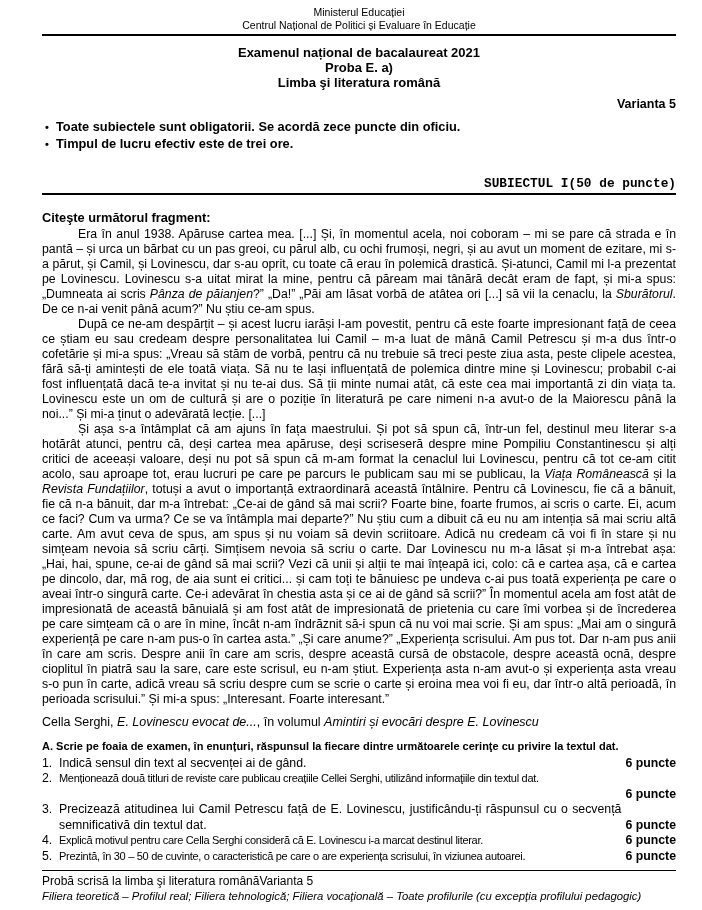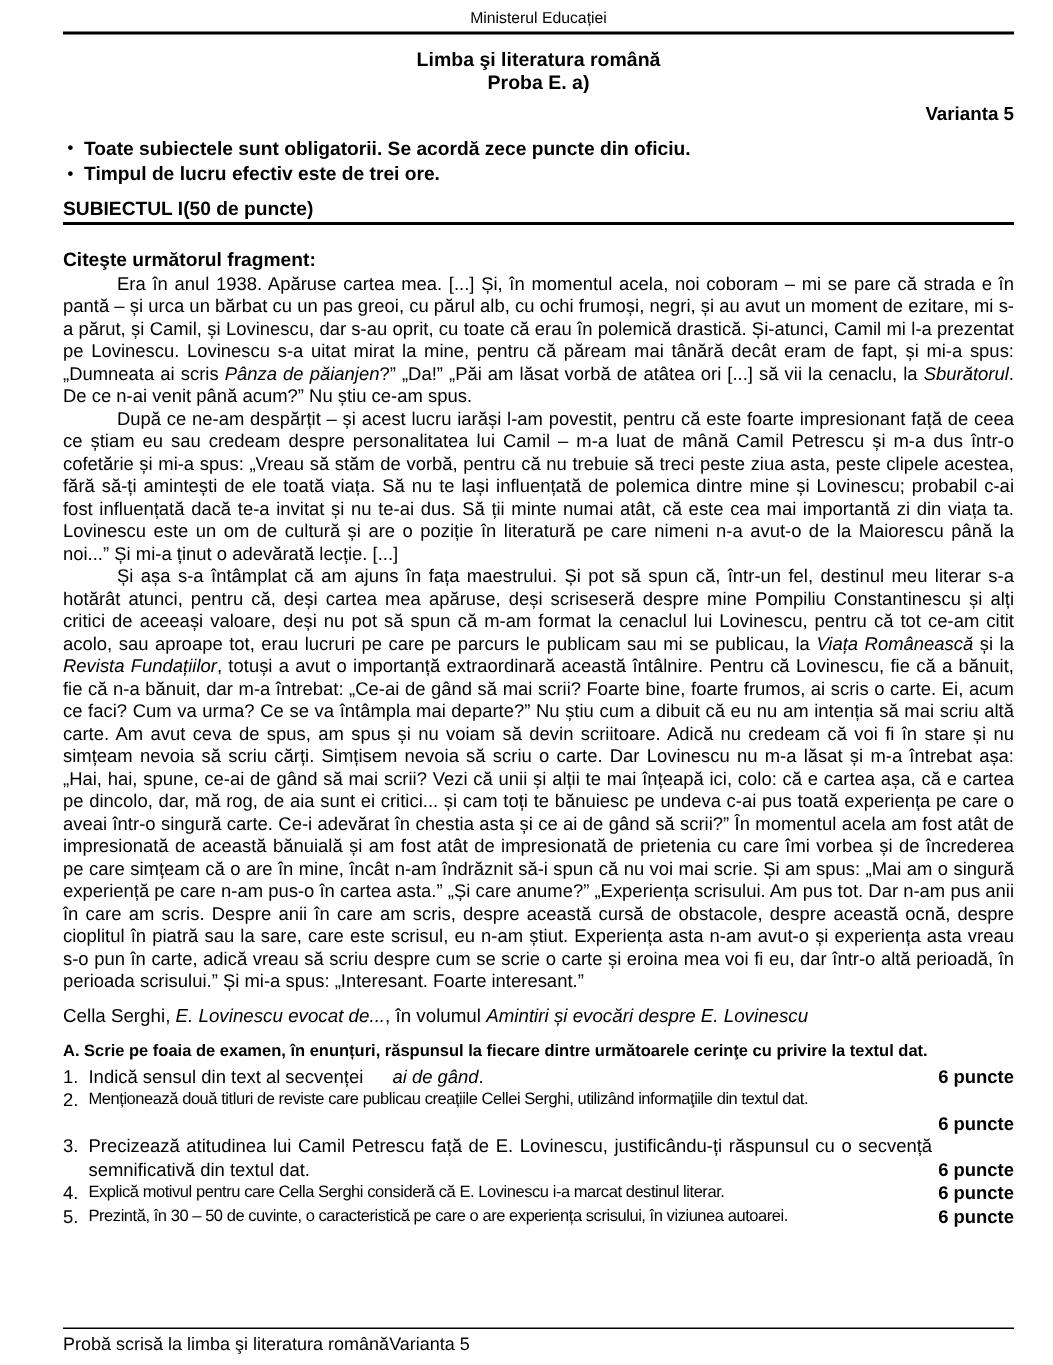--- a/index.html
+++ b/index.html
@@ -18,22 +18,22 @@
 
   .title-block { margin-top: 9px; text-align: center; font-weight: bold; font-size: 13px; line-height: 15px; }
   .variant { text-align: right; font-weight: bold; font-size: 12.5px; margin-top: 7px; }
 
   .filiera { font-weight: bold; font-style: italic; font-size: 12.8px; line-height: 15px; margin-top: 4px; }
 
   .bullets { margin-top: 8px; font-weight: bold; font-size: 12.8px; line-height: 16.5px; }
   .bullet-row { display: flex; }
   .bullet-dot { width: 14px; flex: none; padding-left: 3px; font-size: 11px; }
 
-  .subject-row { display: flex; justify-content: flex-start; font-weight: bold; font-size: 12.8px;
-                 border-bottom: 2px solid #000; padding-bottom: 2px; margin-top: 7px; }
+  .subject-row { display: flex; justify-content: flex-end; font-weight: bold; font-size: 12.8px;
+                 border-bottom: 2px solid #000; padding-bottom: 2px; margin-top: 24px; font-family: Liberation Mono, monospace; }
   .instruction { font-weight: bold; font-size: 12.8px; margin-top: 15px; line-height: 16px; }
 
   .fragment { margin-top: 1px; }
   .fragment p { margin: 0; text-indent: 36px; text-align: justify; font-size: 12.3px; line-height: 15px; }
 
   .attribution { text-align: left; font-size: 12.5px; margin-top: 8px; line-height: 15px; }
 
   .section-a { font-weight: bold; font-size: 11px; line-height: 15.5px; text-align: justify; margin-top: 9px; }
 
   .items { font-size: 12.3px; line-height: 15.5px; margin-top: 1px; }
@@ -50,26 +50,28 @@
   .footer-filiera { font-style: italic; font-size: 11.3px; }
   .footer-page { text-align: center; }
 </style>
 </head>
 <body>
 
 <div class="page">
 
   <div class="hdr">
     <div>Ministerul Educației</div>
+    <div>Centrul Național de Politici și Evaluare în Educație</div>
   </div>
   <div class="hdr-rule"></div>
 
   <div class="title-block">
+    <div>Examenul național de bacalaureat 2021</div>
+    <div>Proba E. a)</div>
     <div>Limba şi literatura română</div>
-    <div>Proba E. a)</div>
   </div>
   <div class="variant">Varianta 5</div>
 
 
   <div class="bullets">
     <div class="bullet-row">
       <span class="bullet-dot">•</span>
       <span>Toate subiectele sunt obligatorii. Se acordă zece puncte din oficiu.</span>
     </div>
     <div class="bullet-row">
@@ -91,21 +93,21 @@
       <p><span>Și așa s-a întâmplat că am ajuns în fața maestrului. Și pot să spun că, într-un fel, destinul meu literar s-a hotărât atunci, pentru că, deși cartea mea apăruse, deși scriseseră despre mine Pompiliu Constantinescu și alți critici de aceeași valoare, deși nu pot să spun că m-am format la cenaclul lui Lovinescu, pentru că tot ce-am citit acolo, sau aproape tot, erau lucruri pe care pe parcurs le publicam sau mi se publicau, la </span><span style="font-style: italic;">Viața Românească</span><span> și la </span><span style="font-style: italic;">Revista Fundațiilor</span><span>, totuși a avut o importanță extraordinară această întâlnire. Pentru că Lovinescu, fie că a bănuit, fie că n-a bănuit, dar m-a întrebat: „Ce-ai de gând să mai scrii? Foarte bine, foarte frumos, ai scris o carte. Ei, acum ce faci? Cum va urma? Ce se va întâmpla mai departe?” Nu știu cum a dibuit că eu nu am intenția să mai scriu altă carte. Am avut ceva de spus, am spus și nu voiam să devin scriitoare. Adică nu credeam că voi fi în stare și nu simțeam nevoia să scriu cărți. Simțisem nevoia să scriu o carte. Dar Lovinescu nu m-a lăsat și m-a întrebat așa: „Hai, hai, spune, ce-ai de gând să mai scrii? Vezi că unii și alții te mai înțeapă ici, colo: că e cartea așa, că e cartea pe dincolo, dar, mă rog, de aia sunt ei critici... și cam toți te bănuiesc pe undeva c-ai pus toată experiența pe care o aveai într-o singură carte. Ce-i adevărat în chestia asta și ce ai de gând să scrii?” În momentul acela am fost atât de impresionată de această bănuială și am fost atât de impresionată de prietenia cu care îmi vorbea și de încrederea pe care simțeam că o are în mine, încât n-am îndrăznit să-i spun că nu voi mai scrie. Și am spus: „Mai am o singură experiență pe care n-am pus-o în cartea asta.” „Și care anume?” „Experiența scrisului. Am pus tot. Dar n-am pus anii în care am scris. Despre anii în care am scris, despre această cursă de obstacole, despre această ocnă, despre cioplitul în piatră sau la sare, care este scrisul, eu n-am știut. Experiența asta n-am avut-o și experiența asta vreau s-o pun în carte, adică vreau să scriu despre cum se scrie o carte și eroina mea voi fi eu, dar într-o altă perioadă, în perioada scrisului.” Și mi-a spus: „Interesant. Foarte interesant.”</span></p>
     </div>
 
   <div class="attribution"><span>Cella Serghi, </span><span style="font-style: italic;">E. Lovinescu evocat de...</span><span>, în volumul </span><span style="font-style: italic;">Amintiri și evocări despre E. Lovinescu</span></div>
 
   <div class="section-a">A. Scrie pe foaia de examen, în enunțuri, răspunsul la fiecare dintre următoarele cerinţe cu privire la textul dat.</div>
 
   <div class="items">
       <div class="item">
         <span class="item-num">1.</span>
-        <span class="item-text"><span>Indică sensul din text al secvenței </span><span style="font-style: italic; margin-left: 16px;">ai de gând</span><span>.</span></span>
+        <span class="item-text"><span>Indică sensul din text al secvenței </span><span style="">ai de gând</span><span>.</span></span>
         <span class="item-points">6 puncte</span>
       </div>
       <div class="item">
         <span class="item-num">2.</span>
         <span class="item-text condensed"><span>Menționează două titluri de reviste care publicau creațiile Cellei Serghi, utilizând informaţiile din textul dat.</span></span>
       </div>
       <div class="points-line">6 puncte</div>
       <div class="item">
         <span class="item-num">3.</span>
         <span class="item-text"><span>Precizează atitudinea lui Camil Petrescu față de E. Lovinescu, justificându-ți răspunsul cu o secvență semnificativă din textul dat.</span></span>
@@ -122,15 +124,16 @@
         <span class="item-points">6 puncte</span>
       </div>
     </div>
 
   <div class="footer">
     <div class="footer-rule"></div>
     <div class="footer-row1">
       <span>Probă scrisă la limba şi literatura română</span>
       <span>Varianta 5</span>
     </div>
+    <div class="footer-filiera">Filiera teoretică – Profilul real; Filiera tehnologică; Filiera vocaţională – Toate profilurile (cu excepţia profilului pedagogic)</div>
   </div>
 
 </div>
 
 </body></html>

